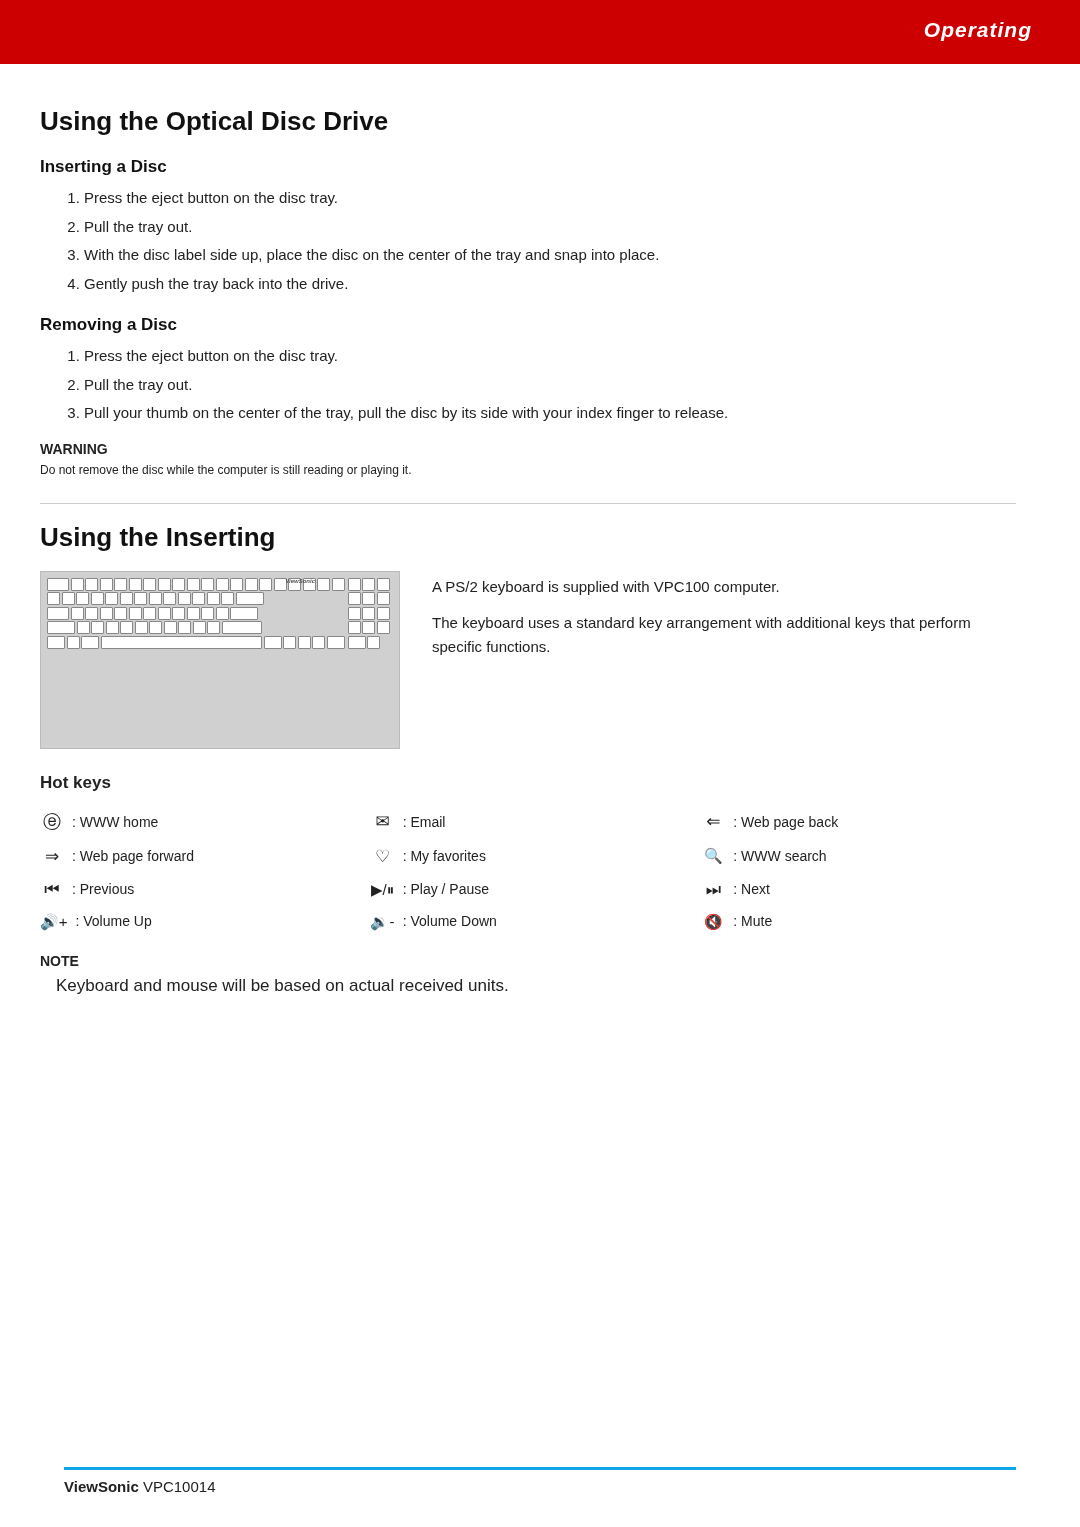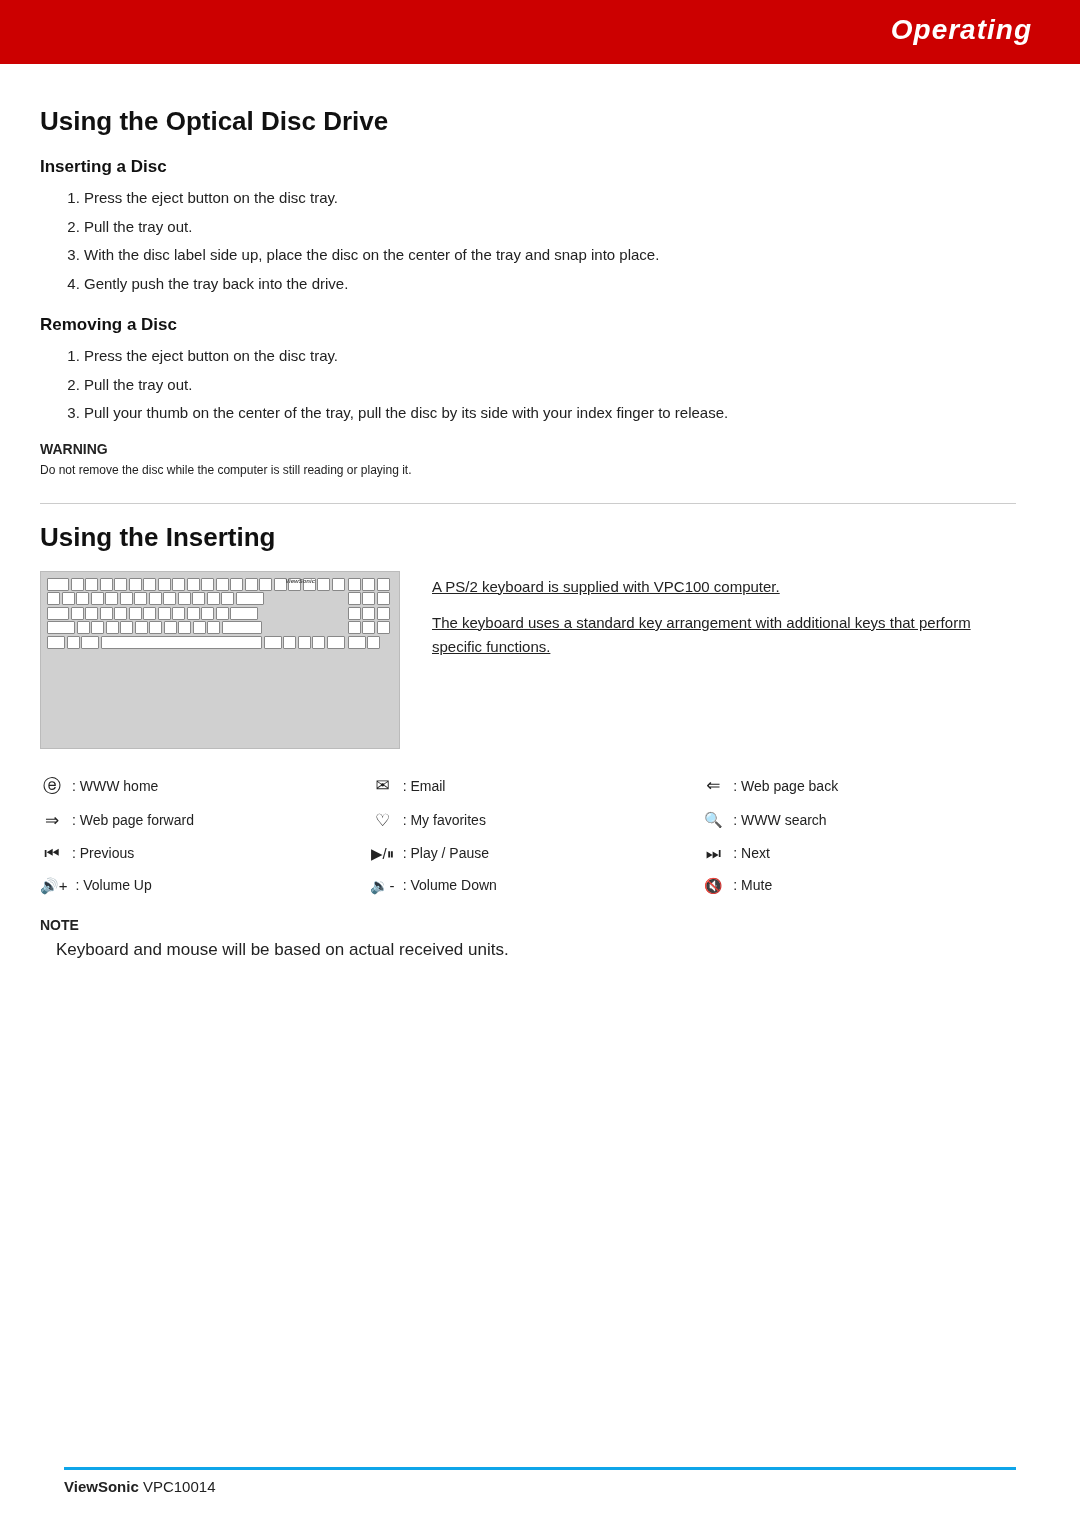--- a/index.html
+++ b/index.html
@@ -27,21 +27,21 @@
       height: 60px;
       width: 100%;
       display: flex;
       align-items: center;
       justify-content: flex-end;
       padding-right: 48px;
     }
 
     .header-title {
       color: #fff;
-      font-size: 28px;
+      font-size: 21px;
       font-weight: bold;
       font-style: italic;
       letter-spacing: 1px;
     }
 
     
     .red-line {
       height: 4px;
       background: #cc0000;
       width: 100%;
@@ -110,21 +110,20 @@
 
     .keyboard-desc {
       flex: 1;
       font-size: 15px;
       line-height: 1.6;
       padding-top: 4px;
     }
 
     .keyboard-desc p {
       margin-bottom: 12px;
-      text-decoration: underline;
     }
 
     
     .hotkeys-title {
       font-size: 17px;
       font-weight: bold;
       margin-bottom: 16px;
       margin-top: 8px;
     }
 
@@ -388,20 +387,21 @@
         </div>
         <div style="position:absolute; top:6px; right:84px; font-size:6px; font-weight:bold; color:#555; font-style:italic;">ViewSonic</div>
       </div>
 
       <div class="keyboard-desc">
         <p>A PS/2 keyboard is supplied with VPC100 computer.</p>
         <p>The keyboard uses a standard key arrangement with additional keys that perform specific functions.</p>
       </div>
     </div>
 
+    <h2 class="hotkeys-title">Hot keys</h2>
 
     <div class="hotkeys-grid">
 
       <div class="hotkey-item">
         <span class="hotkey-icon" style="font-size:18px;">ⓔ</span>
         <span class="hotkey-label">: WWW home</span>
       </div>
       <div class="hotkey-item">
         <span class="hotkey-icon" style="font-size:17px;">✉︎</span>
         <span class="hotkey-label">: Email</span>

